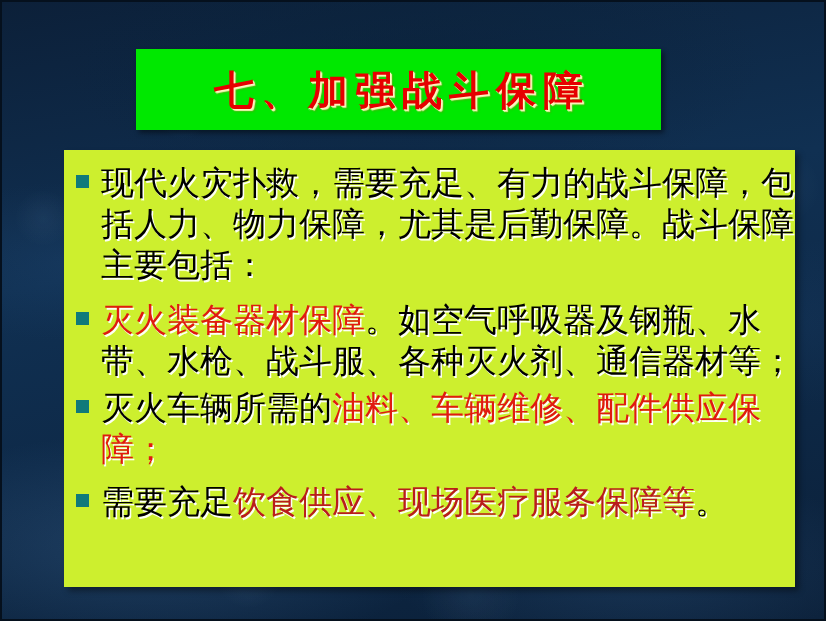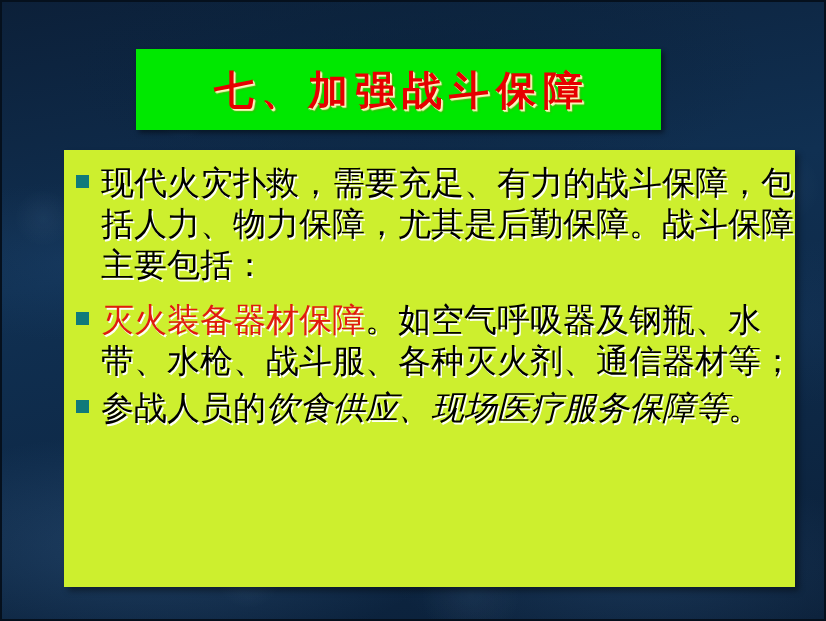--- a/index.html
+++ b/index.html
@@ -139,20 +139,24 @@
     <div class="bullet-row" id="bullet-0">
       <span class="bullet-marker" style="background: rgb(16, 122, 122);"></span>
       <span class="bullet-text"><span class="blk" style="color: rgb(0, 0, 0);">现代火灾扑救，需要充足、有力的战斗保障，包括人力、物力保障，尤其是后勤保障。战斗保障主要包括：</span></span>
     </div>
 
     <div class="bullet-row" id="bullet-1">
       <span class="bullet-marker" style="background: rgb(16, 122, 122);"></span>
       <span class="bullet-text"><span class="red" style="color: rgb(224, 26, 16);">灭火装备器材保障</span><span class="blk" style="color: rgb(0, 0, 0);">。如空气呼吸器及钢瓶、水带、水枪、战斗服、各种灭火剂、通信器材等；</span></span>
     </div>
 
+    <div class="bullet-row" id="bullet-2">
+      <span class="bullet-marker" style="background: rgb(16, 122, 122);"></span>
+      <span class="bullet-text"><span class="blk" style="color: rgb(0, 0, 0);">灭火车辆所需的</span><span class="red" style="color: rgb(224, 26, 16);">油料、车辆维修、配件供应保障；</span></span>
+    </div>
 
     <div class="bullet-row" id="bullet-3">
       <span class="bullet-marker" style="background: rgb(16, 122, 122);"></span>
-      <span class="bullet-text"><span class="blk" style="color: rgb(0, 0, 0);">参战人员的</span><span class="red" style="color: #000000; font-style: italic;">饮食供应、现场医疗服务保障等</span><span class="blk" style="color: rgb(0, 0, 0);">。</span></span>
+      <span class="bullet-text"><span class="blk" style="color: rgb(0, 0, 0);">需要充足</span><span class="red" style="color: #b91c1c;">饮食供应、现场医疗服务保障等</span><span class="blk" style="color: rgb(0, 0, 0);">。</span></span>
     </div>
 
   </div>
 </div>
 
 </body></html>

